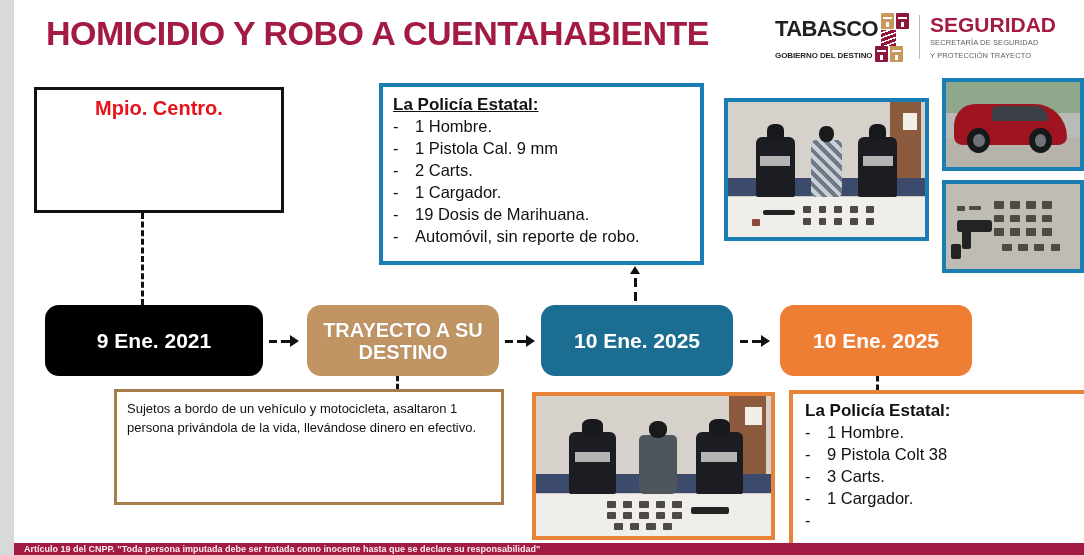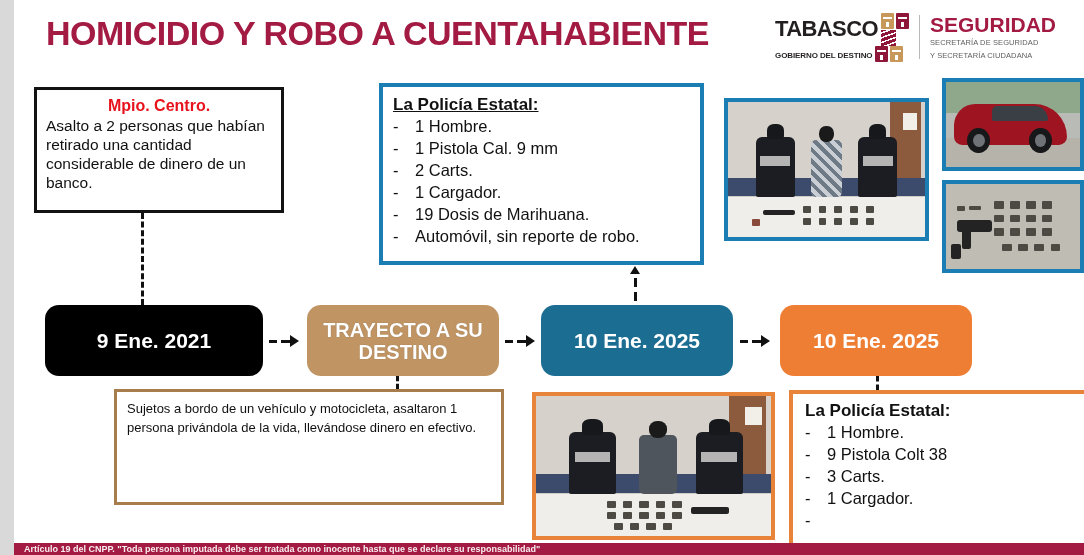--- a/index.html
+++ b/index.html
@@ -38,21 +38,21 @@
   .seg-block{display:flex;flex-direction:column;justify-content:space-between;}
   .seg-title{font-size:21px;font-weight:bold;color:#a31a42;letter-spacing:0px;line-height:1;}
   .seg-sub{font-size:7.5px;color:#5e5e5e;line-height:1.25;margin-top:3px;letter-spacing:0.1px;}
 
   
   .box{position:absolute;box-sizing:border-box;background:#ffffff;}
   .box .bx-head{font-weight:bold;color:#111;}
   .bx-body{color:#111;}
 
   .box-mpio{left:20px;top:87px;width:250px;height:126px;border:3px solid #121212;padding:7px 9px 0 9px;}
-  .box-mpio .bx-head{display:block;text-align:center;color:#e8121c;font-size:16px;margin-bottom:2px;}
+  .box-mpio .bx-head{display:block;text-align:center;color:#e8121c;font-size:20px;margin-bottom:2px;}
   .box-mpio .bx-body{font-size:15.5px;line-height:1.22;text-align:justify;text-align-last:left;}
 
   .box-azul{left:365px;top:83px;width:325px;height:182px;border:4px solid #1a7eb5;padding:8px 10px 0 10px;}
   .box-azul .bx-head{font-size:17px;text-decoration:underline;display:block;margin-bottom:1px;}
 
   .box-naranja{left:775px;top:390px;width:300px;height:160px;border:4px solid #e8833a;padding:7px 10px 0 12px;}
   .box-naranja .bx-head{font-size:17px;display:block;margin-bottom:1px;}
 
   ul.itemlist{list-style:none;margin:0;padding:0;}
   ul.itemlist li{font-size:16.5px;line-height:1.33;color:#111;display:flex;}
@@ -146,27 +146,26 @@
               <span class="gmask"></span>
               <span class="gmask tan"></span>
             </span>
         </span>
       </div>
     </div>
     <div class="divider"></div>
     <div class="seg-block">
       <div class="seg-title">SEGURIDAD</div>
       <div class="seg-sub">SECRETARÍA DE SEGURIDAD</div>
-      <div class="seg-sub">Y SECRETARÍA CIUDADANA</div>
+      <div class="seg-sub">Y PROTECCIÓN TRAYECTO</div>
     </div>
   </div>
 
   <div class="box box-mpio">
     <span class="bx-head">Mpio. Centro.</span>
-    <span class="bx-body">Asalto a 2 personas que habían retirado una cantidad considerable de dinero de un banco.</span>
   </div>
 
   <div class="box box-azul">
     <span class="bx-head">La Policía Estatal:</span>
     <ul class="itemlist">
       <li>
           <span class="dash">-</span>
           <span>1 Hombre.</span>
         </li>
       <li>

